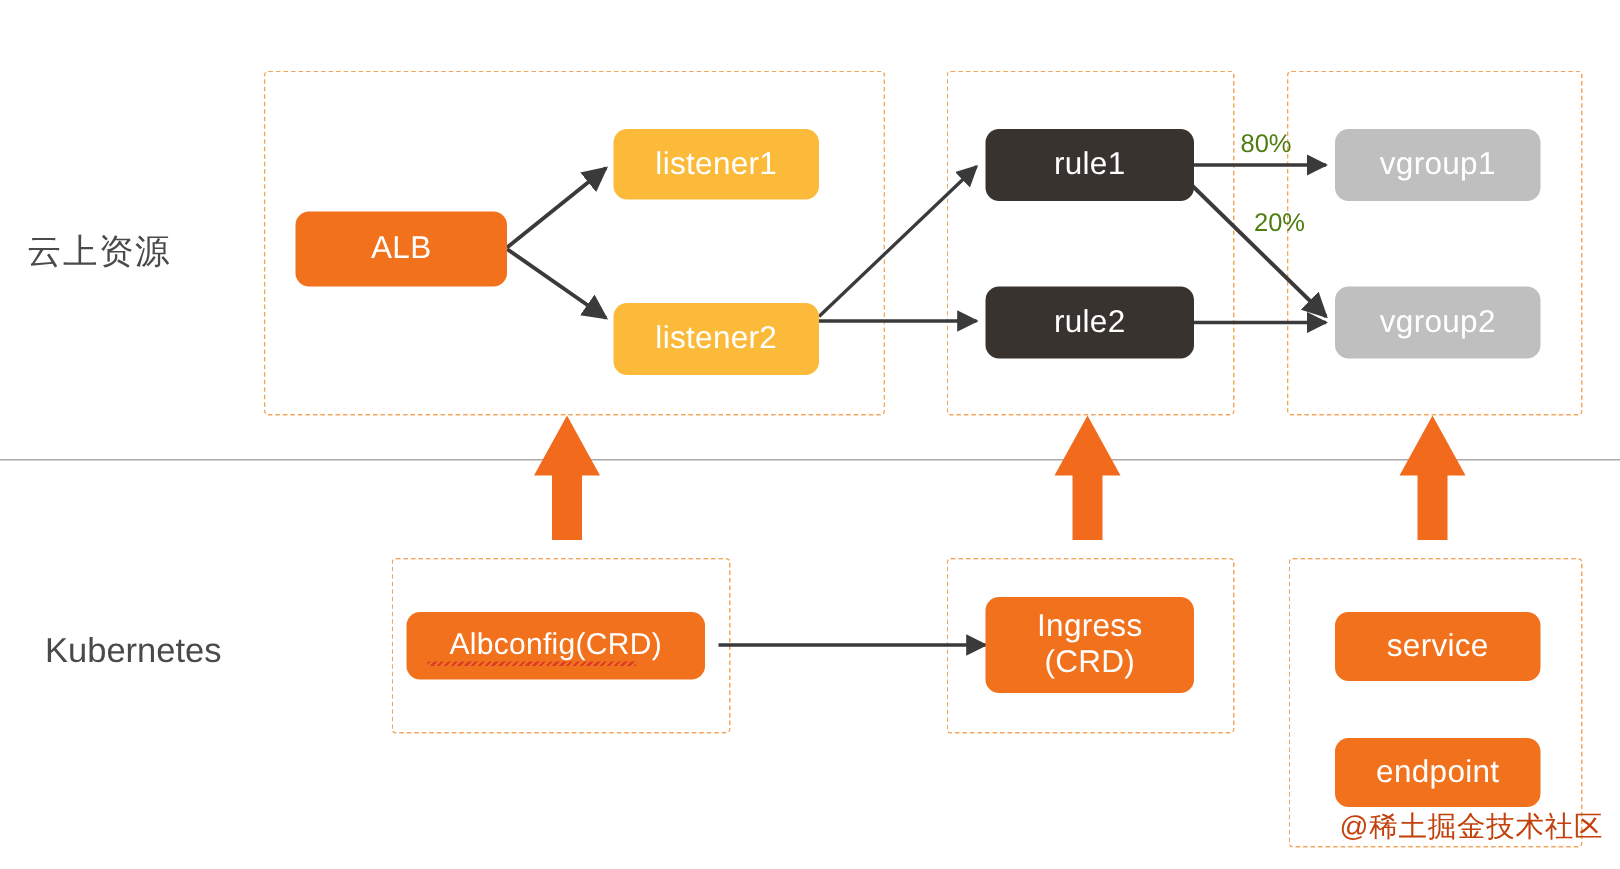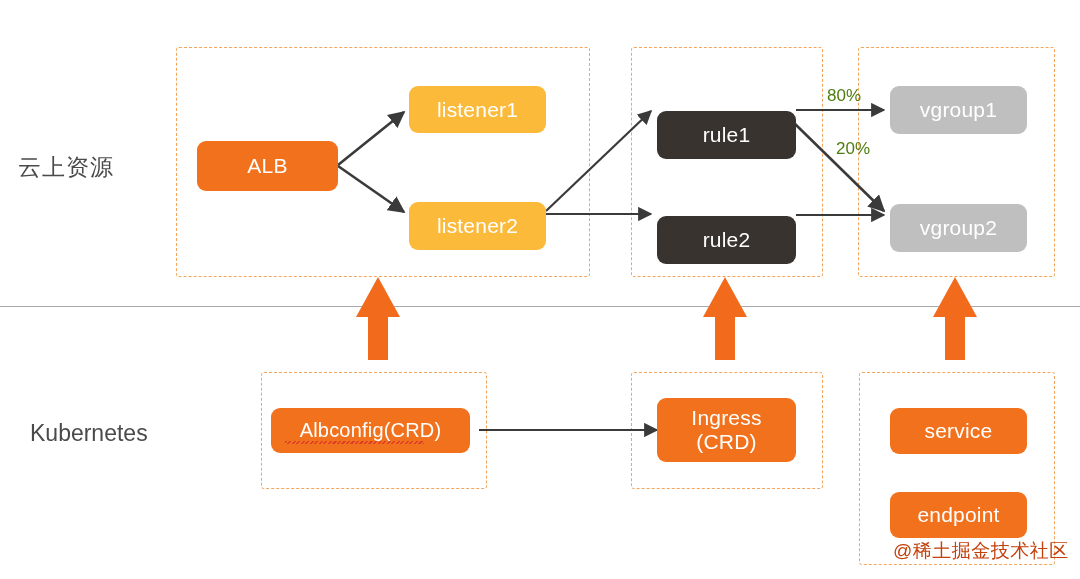--- a/index.html
+++ b/index.html
@@ -54,21 +54,21 @@
     border-radius:9px;
     color:#ffffff;
     font-size:21px;
     line-height:1.12;
     font-weight:400;
     letter-spacing:.2px;
     user-select:none;
   }
   .node.orange   { background:#F2711C; }
   .node.amber    { background:#FBBA3A; }
-  .node.dark     { background:#39332F;margin-top:25px; }
+  .node.dark     { background:#39332F; }
   .node.grey     { background:#BFBFBF; }
   .node.small    { font-size:20px; }
 
   
   .squiggle{position:relative;}
   .squiggle::after{
     content:"";
     position:absolute;
     left:14px; right:46px; bottom:9px;
     height:3px;
@@ -167,21 +167,21 @@
   <div class="node amber" style="left:409px;top:86px;width:137px;height:47px;">listener1</div>
 
   <div class="node amber" style="left:409px;top:188px;width:137px;height:48px;margin-top:14px;">listener2</div>
 
   <div class="node dark" style="left:657px;top:86px;width:139px;height:48px;">rule1</div>
 
   <div class="node dark" style="left:657px;top:191px;width:139px;height:48px;">rule2</div>
 
   <div class="node grey" style="left:890px;top:86px;width:137px;height:48px;">vgroup1</div>
 
-  <div class="node grey" style="left:890px;top:204px;width:137px;height:48px;">vgroup2</div>
+  <div class="node grey" style="left:890px;top:191px;width:137px;height:48px;">vgroup2</div>
 
   <div class="pct" id="pct-80">80%</div>
   <div class="pct" id="pct-20">20%</div>
 
   <div class="node orange small squiggle" style="left:271px;top:408px;width:199px;height:45px;">Albconfig(CRD)</div>
 
   <div class="node orange" style="left:657px;top:398px;width:139px;height:64px;flex-direction:column;">
     <span>Ingress</span>
     <span>(CRD)</span>
   </div>

